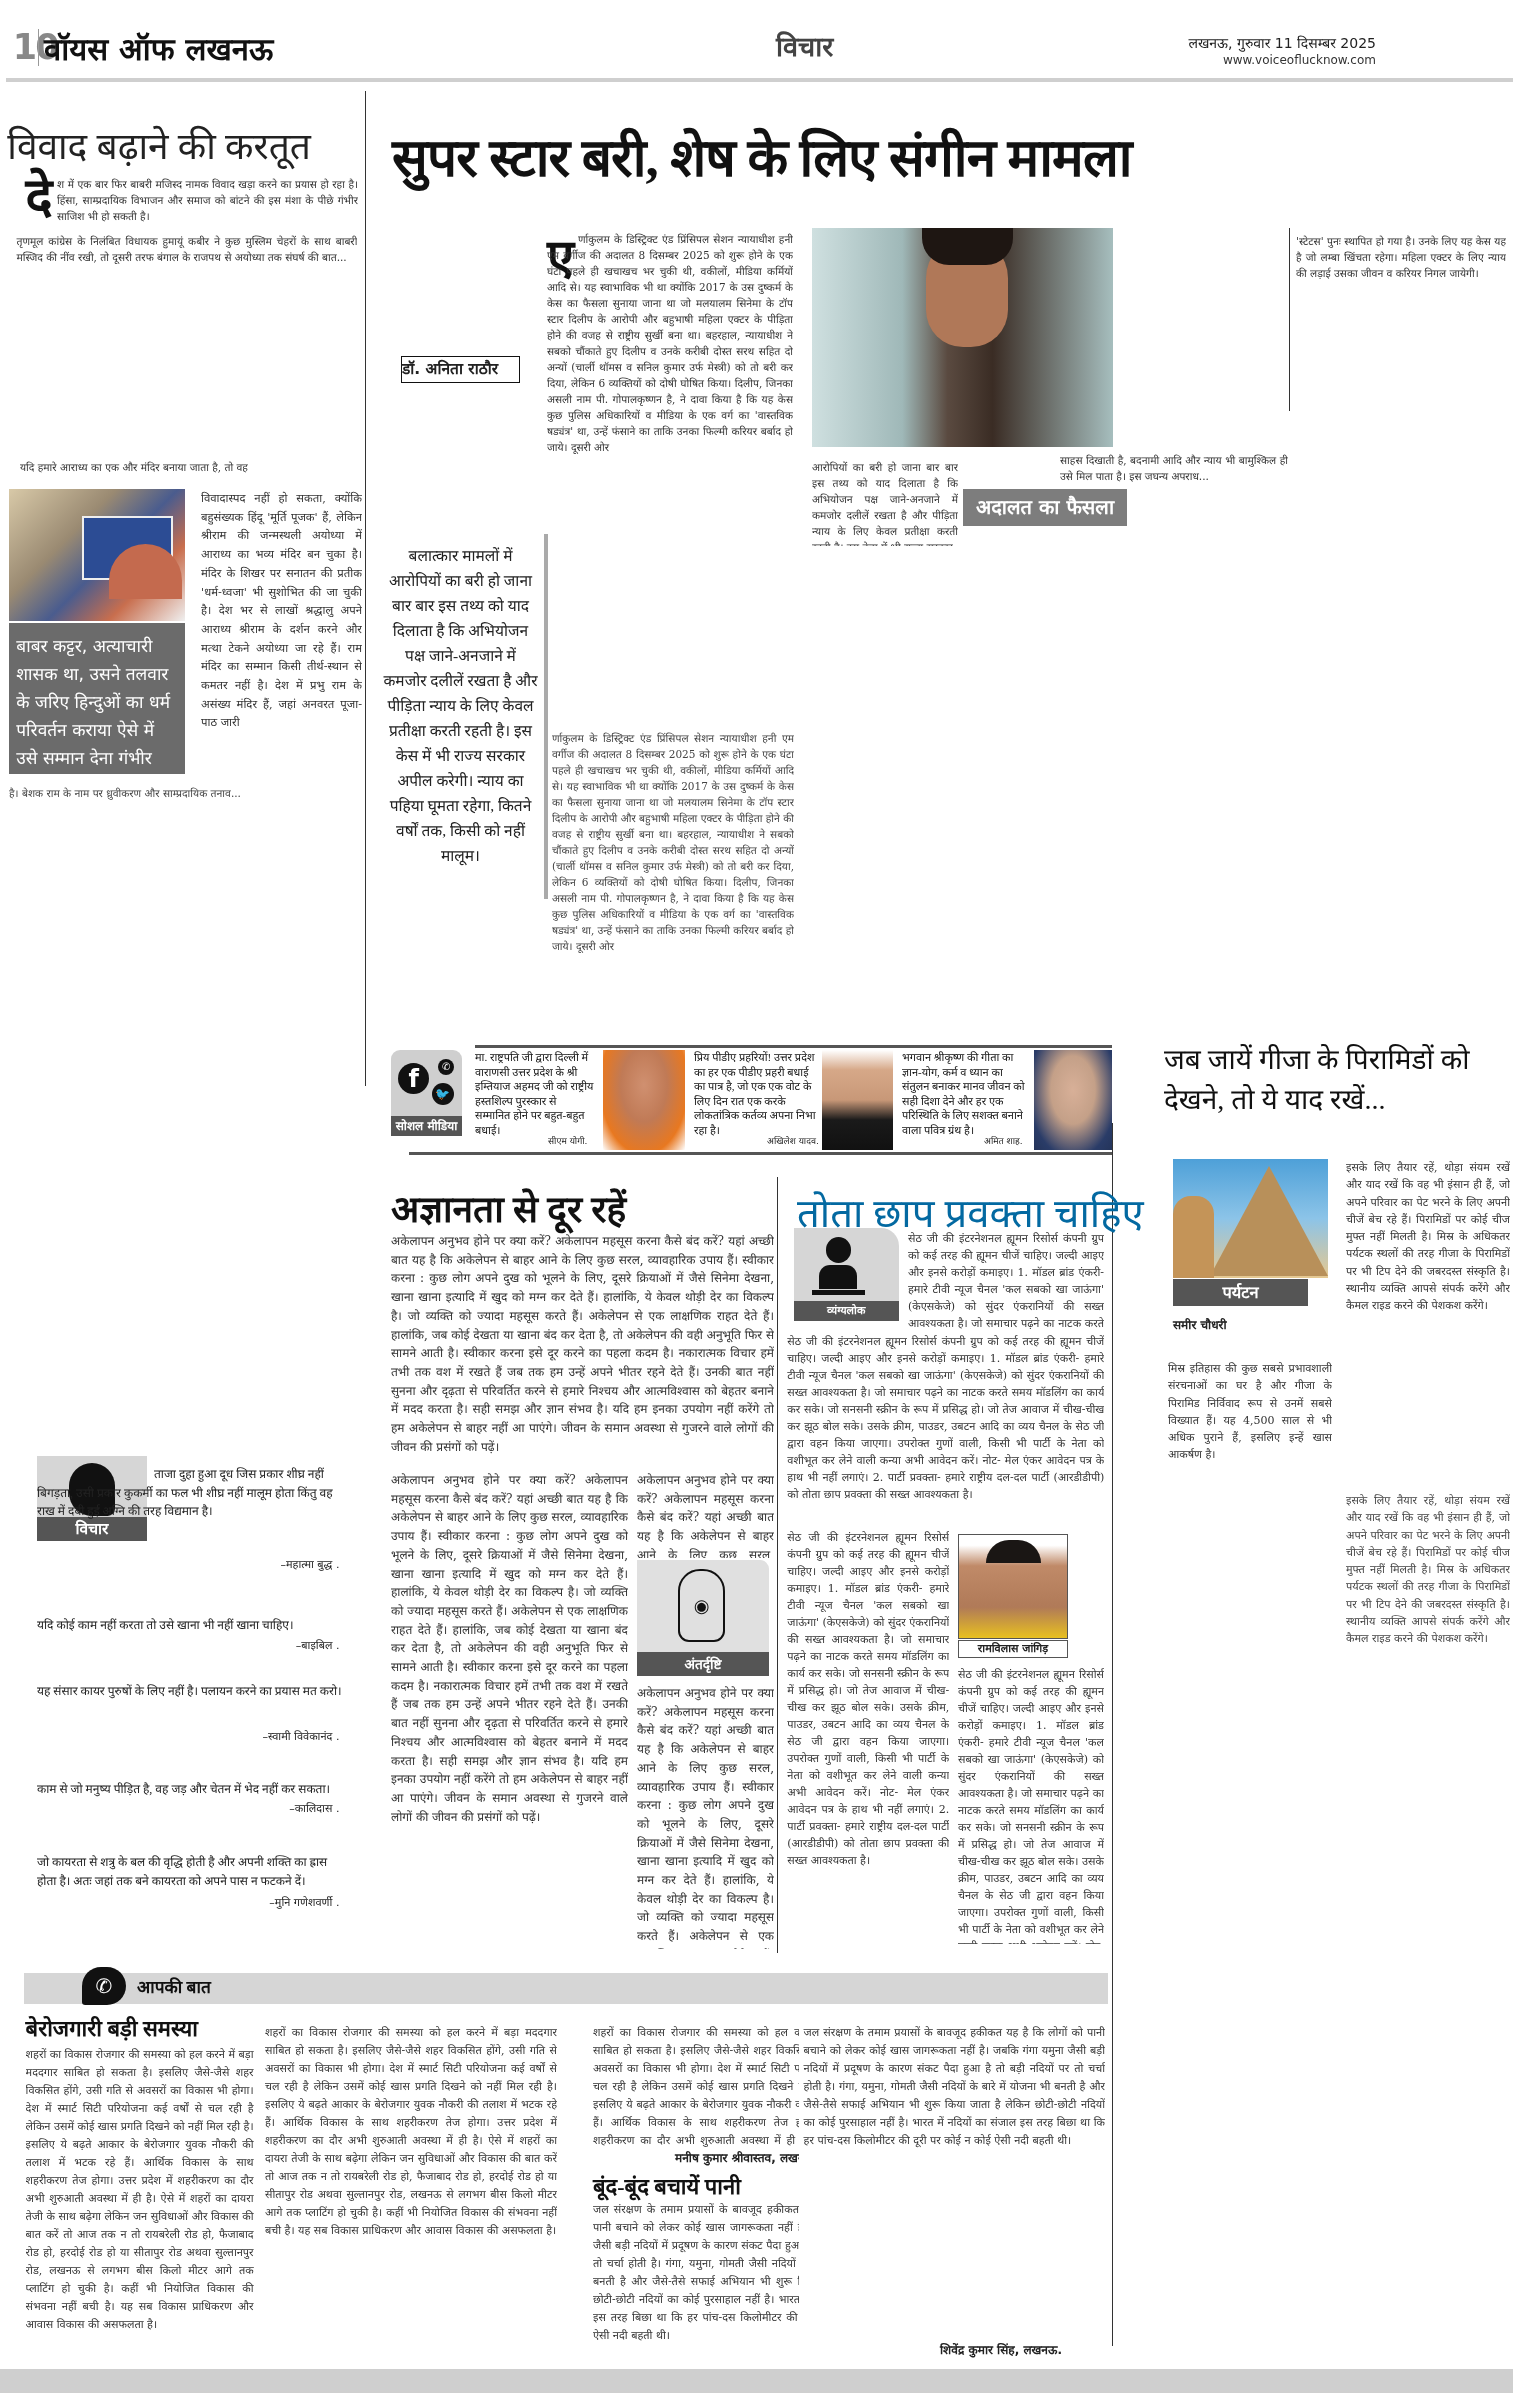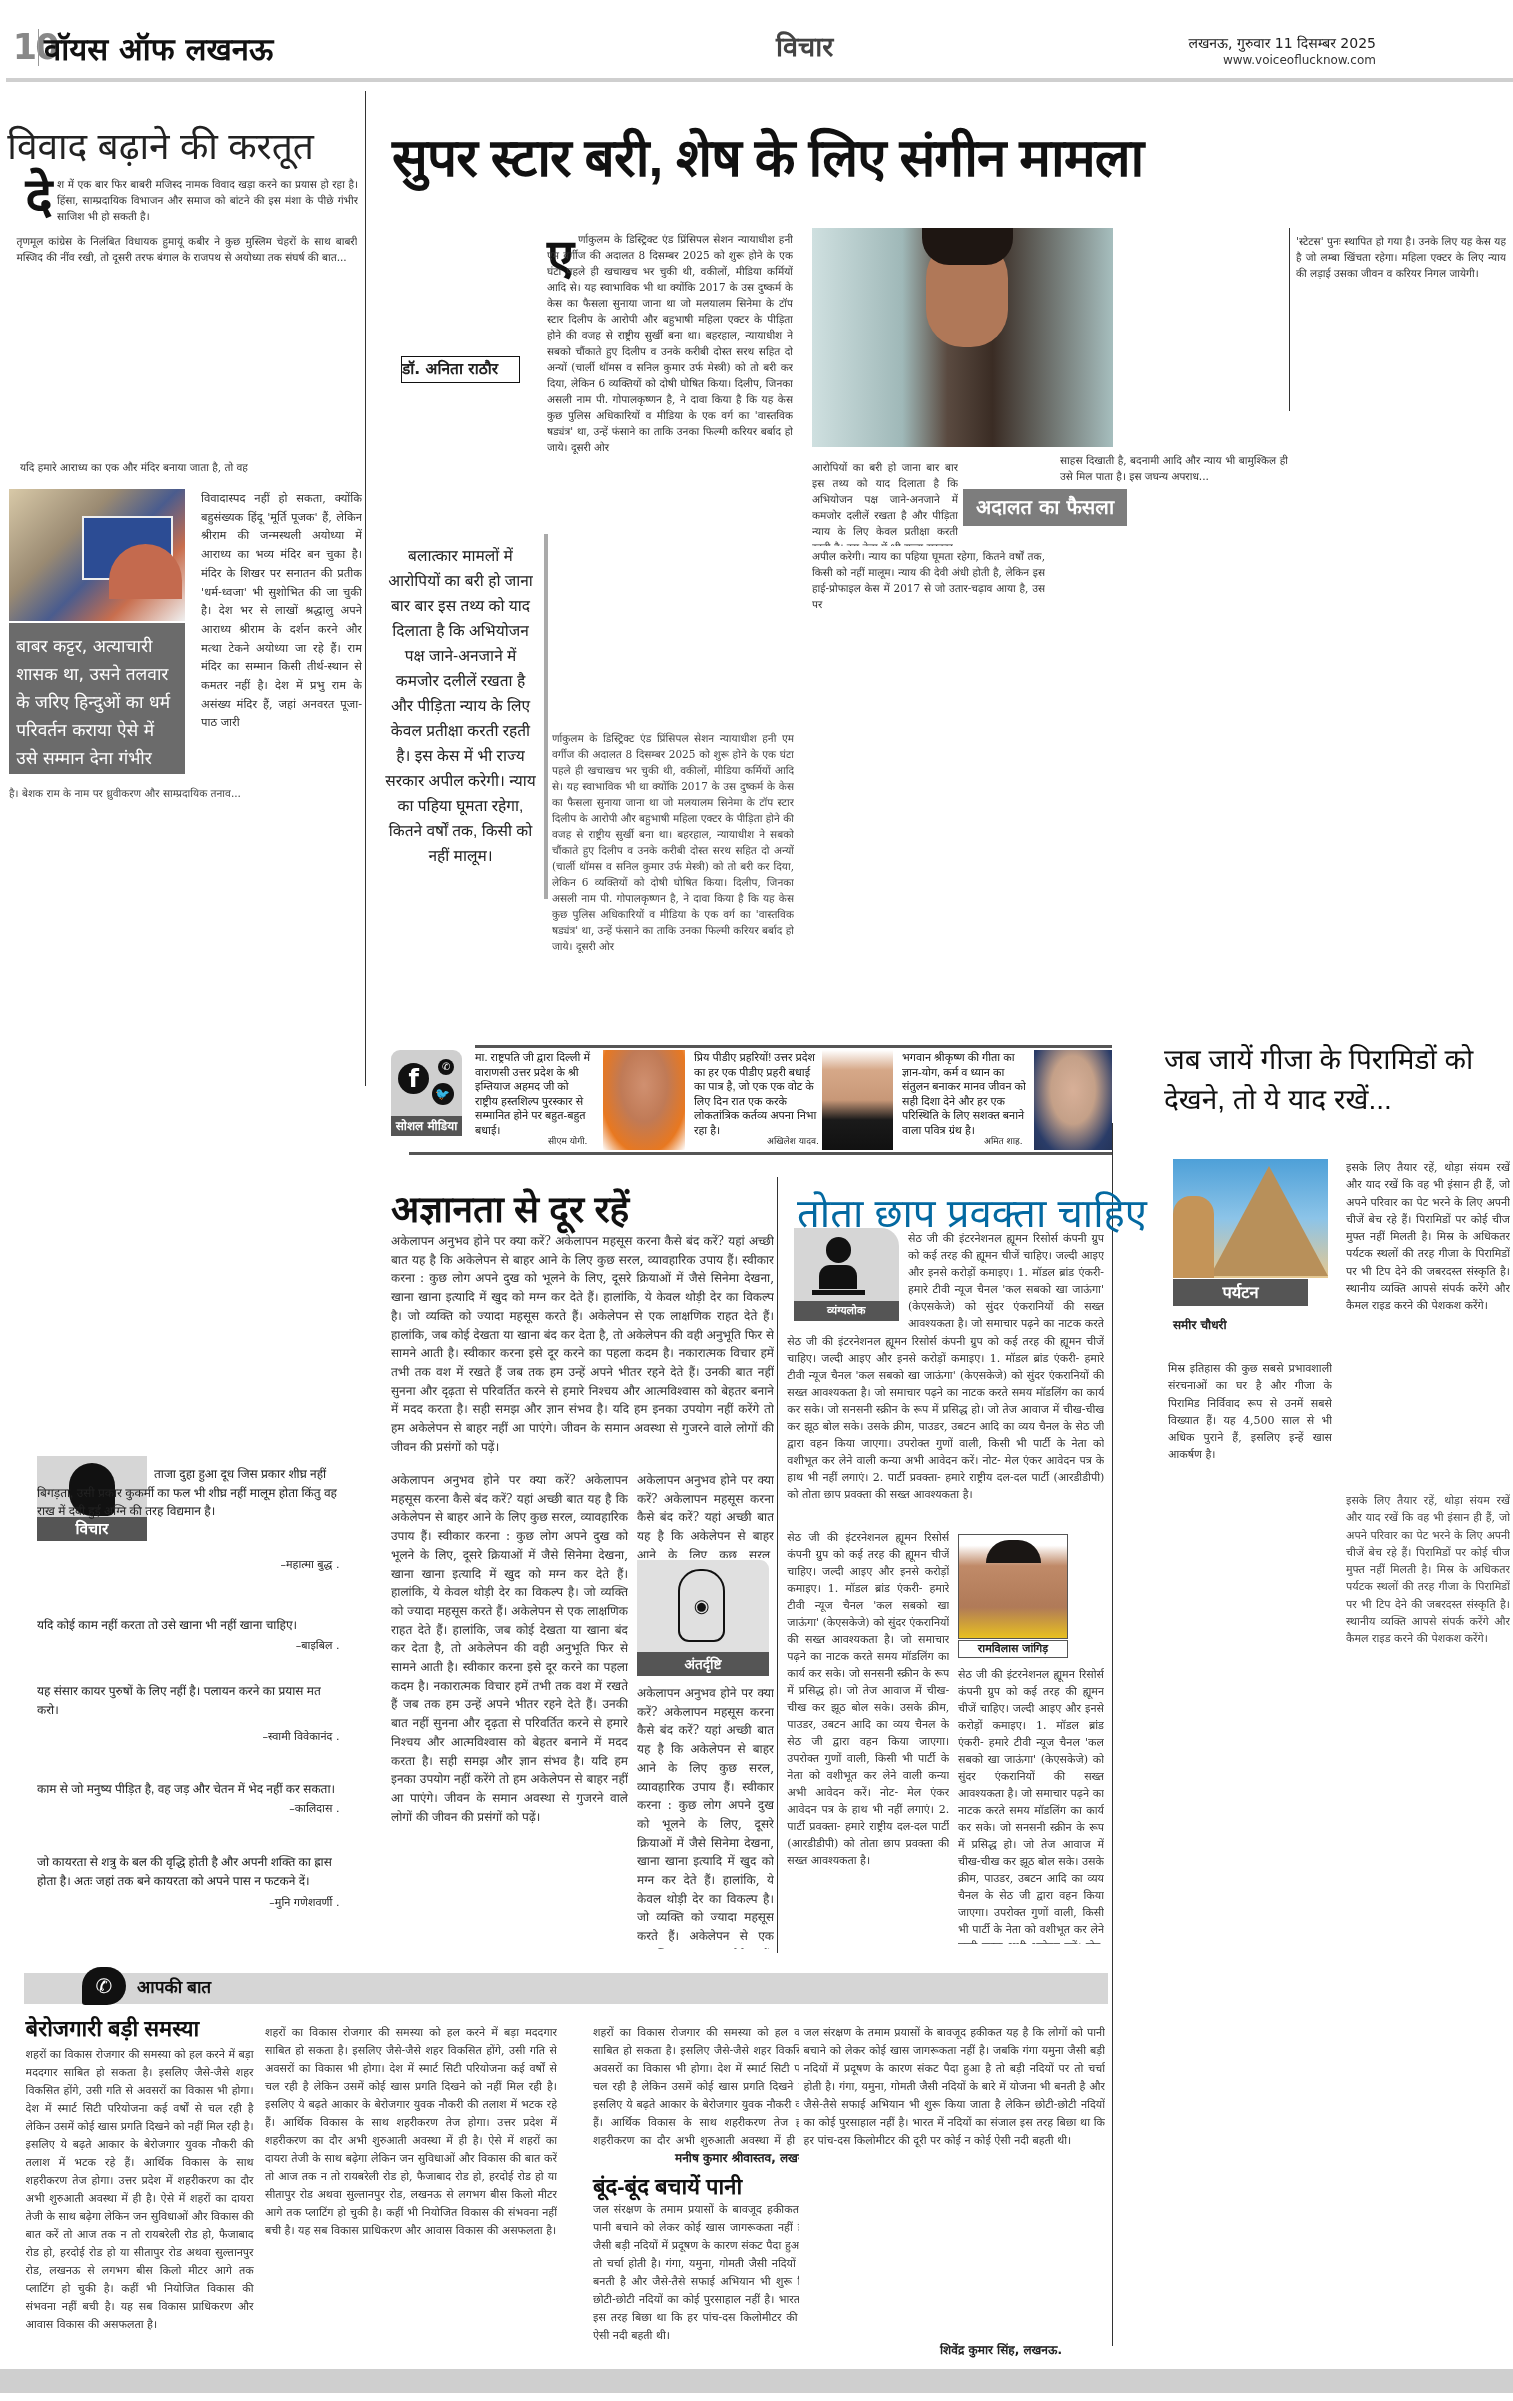--- a/index.html
+++ b/index.html
@@ -5,21 +5,21 @@
 *{box-sizing:border-box;margin:0;padding:0}
 body{width:1513px;height:2401px;background:#fff;font-family:"DejaVu Sans","Liberation Sans",sans-serif;color:#222;position:relative;overflow:hidden}
 .abs{position:absolute}
 .body-text{font-family:"DejaVu Serif","Liberation Serif",serif;font-size:10.5px;line-height:16px;color:#333;text-align:justify;overflow:hidden}
 .filler{color:#444}
 .rule{background:#cfcfcf}
 .vrule{background:#444;width:1.8px}
 .gray-box{background:#6b6b6b;color:#fff}
 .lbl-box{background:#595959;color:#fff;text-align:center;font-weight:bold}
 .photo{background:#bbb;overflow:hidden}
-.head{font-family:Liberation Sans, sans-serif;color:#111}
+.head{font-family:Liberation Serif, serif;color:#111}
 </style>
 </head>
 <body>
 
 <div class="abs" style="left:0;top:0;width:1513px;height:82px">
   <div class="abs" style="left:12.8px;top:27px;font-size:35px;font-weight:bold;color:#888;letter-spacing:-1.8px">10</div>
   <div class="abs" style="left:38px;top:29px;width:0.9px;height:37px;background:#999"></div>
   <div class="abs" style="left:44px;top:27px;font-size:31px;font-weight:bold;color:#111">वॉयस ऑफ लखनऊ</div>
   <div class="abs" style="left:776px;top:27px;font-size:27px;font-weight:bold;color:#444">विचार</div>
   <div class="abs" style="right:137px;top:33px;font-size:14px;color:#222;text-align:center">लखनऊ, गुरुवार 11 दिसम्बर 2025</div>
@@ -55,21 +55,20 @@
   <div class="abs head" style="left:9px;top:456px;width:155px;height:347px;font-size:15.5px;line-height:25px;text-align:center;color:#222">बलात्कार मामलों में आरोपियों का बरी हो जाना बार बार इस तथ्य को याद दिलाता है कि अभियोजन पक्ष जाने-अनजाने में कमजोर दलीलें रखता है और पीड़िता न्याय के लिए केवल प्रतीक्षा करती रहती है। इस केस में भी राज्य सरकार अपील करेगी। न्याय का पहिया घूमता रहेगा, कितने वर्षों तक, किसी को नहीं मालूम।</div>
   <div class="abs" style="left:170px;top:447px;width:3.7px;height:365px;background:#aaa"></div>
   <div class="abs body-text filler" style="left:178px;top:643px;width:242px;height:347px"><span>र्णाकुलम के डिस्ट्रिक्ट एंड प्रिंसिपल सेशन न्यायाधीश हनी एम वर्गीज की अदालत 8 दिसम्बर 2025 को शुरू होने के एक घंटा पहले ही खचाखच भर चुकी थी, वकीलों, मीडिया कर्मियों आदि से। यह स्वाभाविक भी था क्योंकि 2017 के उस दुष्कर्म के केस का फैसला सुनाया जाना था जो मलयालम सिनेमा के टॉप स्टार दिलीप के आरोपी और बहुभाषी महिला एक्टर के पीड़िता होने की वजह से राष्ट्रीय सुर्खी बना था। बहरहाल, न्यायाधीश ने सबको चौंकाते हुए दिलीप व उनके करीबी दोस्त सरथ सहित दो अन्यों (चार्ली थॉमस व सनिल कुमार उर्फ मेस्त्री) को तो बरी कर दिया, लेकिन 6 व्यक्तियों को दोषी घोषित किया। दिलीप, जिनका असली नाम पी. गोपालकृष्णन है, ने दावा किया है कि यह केस कुछ पुलिस अधिकारियों व मीडिया के एक वर्ग का 'वास्तविक षड्यंत्र' था, उन्हें फंसाने का ताकि उनका फिल्मी करियर बर्बाद हो जाये। दूसरी ओर</span></div>
 
   <div class="abs photo" style="left:438px;top:141px;width:301px;height:219px;background:linear-gradient(90deg,#cfe0e0 0%,#9fb8b8 30%,#5a4a40 45%,#3a2c24 60%,#a6bebe 100%)">
     <div class="abs" style="left:114px;top:9px;width:82px;height:110px;background:#b07858;border-radius:41px 41px 37px 37px"></div>
     <div class="abs" style="left:110px;top:0;width:91px;height:37px;background:#1e1612;border-radius:0 0 27px 27px"></div>
   </div>
   <div class="abs body-text" style="left:438px;top:372px;width:146px;height:87px">आरोपियों का बरी हो जाना बार बार इस तथ्य को याद दिलाता है कि अभियोजन पक्ष जाने-अनजाने में कमजोर दलीलें रखता है और पीड़िता न्याय के लिए केवल प्रतीक्षा करती रहती है। इस केस में भी राज्य सरकार</div>
   <div class="abs gray-box" style="left:589px;top:402px;width:164px;height:37px;font-size:20px;font-weight:bold;text-align:center;line-height:37px;background:#7d7d7d">अदालत का फैसला</div>
-  <div class="abs body-text" style="left:438px;top:461px;width:233px;height:465px"><span>अपील करेगी। न्याय का पहिया घूमता रहेगा, कितने वर्षों तक, किसी को नहीं मालूम। न्याय की देवी अंधी होती है, लेकिन इस हाई-प्रोफाइल केस में 2017 से जो उतार-चढ़ाव आया है, उस पर</span></div>
   <div class="abs body-text" style="left:686px;top:365px;width:228px;height:561px"><span>साहस दिखाती है, बदनामी आदि और न्याय भी बामुश्किल ही उसे मिल पाता है। इस जघन्य अपराध...</span></div>
   <div class="abs body-text" style="left:922px;top:146px;width:210px;height:780px"><span>'स्टेटस' पुनः स्थापित हो गया है। उनके लिए यह केस यह है जो लम्बा खिंचता रहेगा। महिला एक्टर के लिए न्याय की लड़ाई उसका जीवन व करियर निगल जायेगी।</span></div>
   <div class="abs" style="left:915px;top:141px;width:0.9px;height:183px;background:#333"></div>
 </div>
 
 <div class="abs" style="left:391px;top:1050px;width:721px;height:105px">
   <div class="abs" style="left:0;top:0;width:71px;height:82px;background:#cfcfcf;border-radius:9px 9px 0 0">
     <div class="abs" style="left:7.3px;top:12.8px;width:31px;height:31px;border-radius:50%;background:#111;color:#fff;font-weight:bold;font-size:24px;text-align:center;line-height:33px">f</div>
     <div class="abs" style="left:47px;top:9px;width:16.4px;height:16.4px;border-radius:50%;background:#111;color:#fff;font-size:10px;text-align:center;line-height:16.4px">✆</div>
     <div class="abs" style="left:41px;top:33px;width:22px;height:22px;border-radius:50%;background:#111;color:#fff;font-size:12px;text-align:center;line-height:22px">🐦</div>

